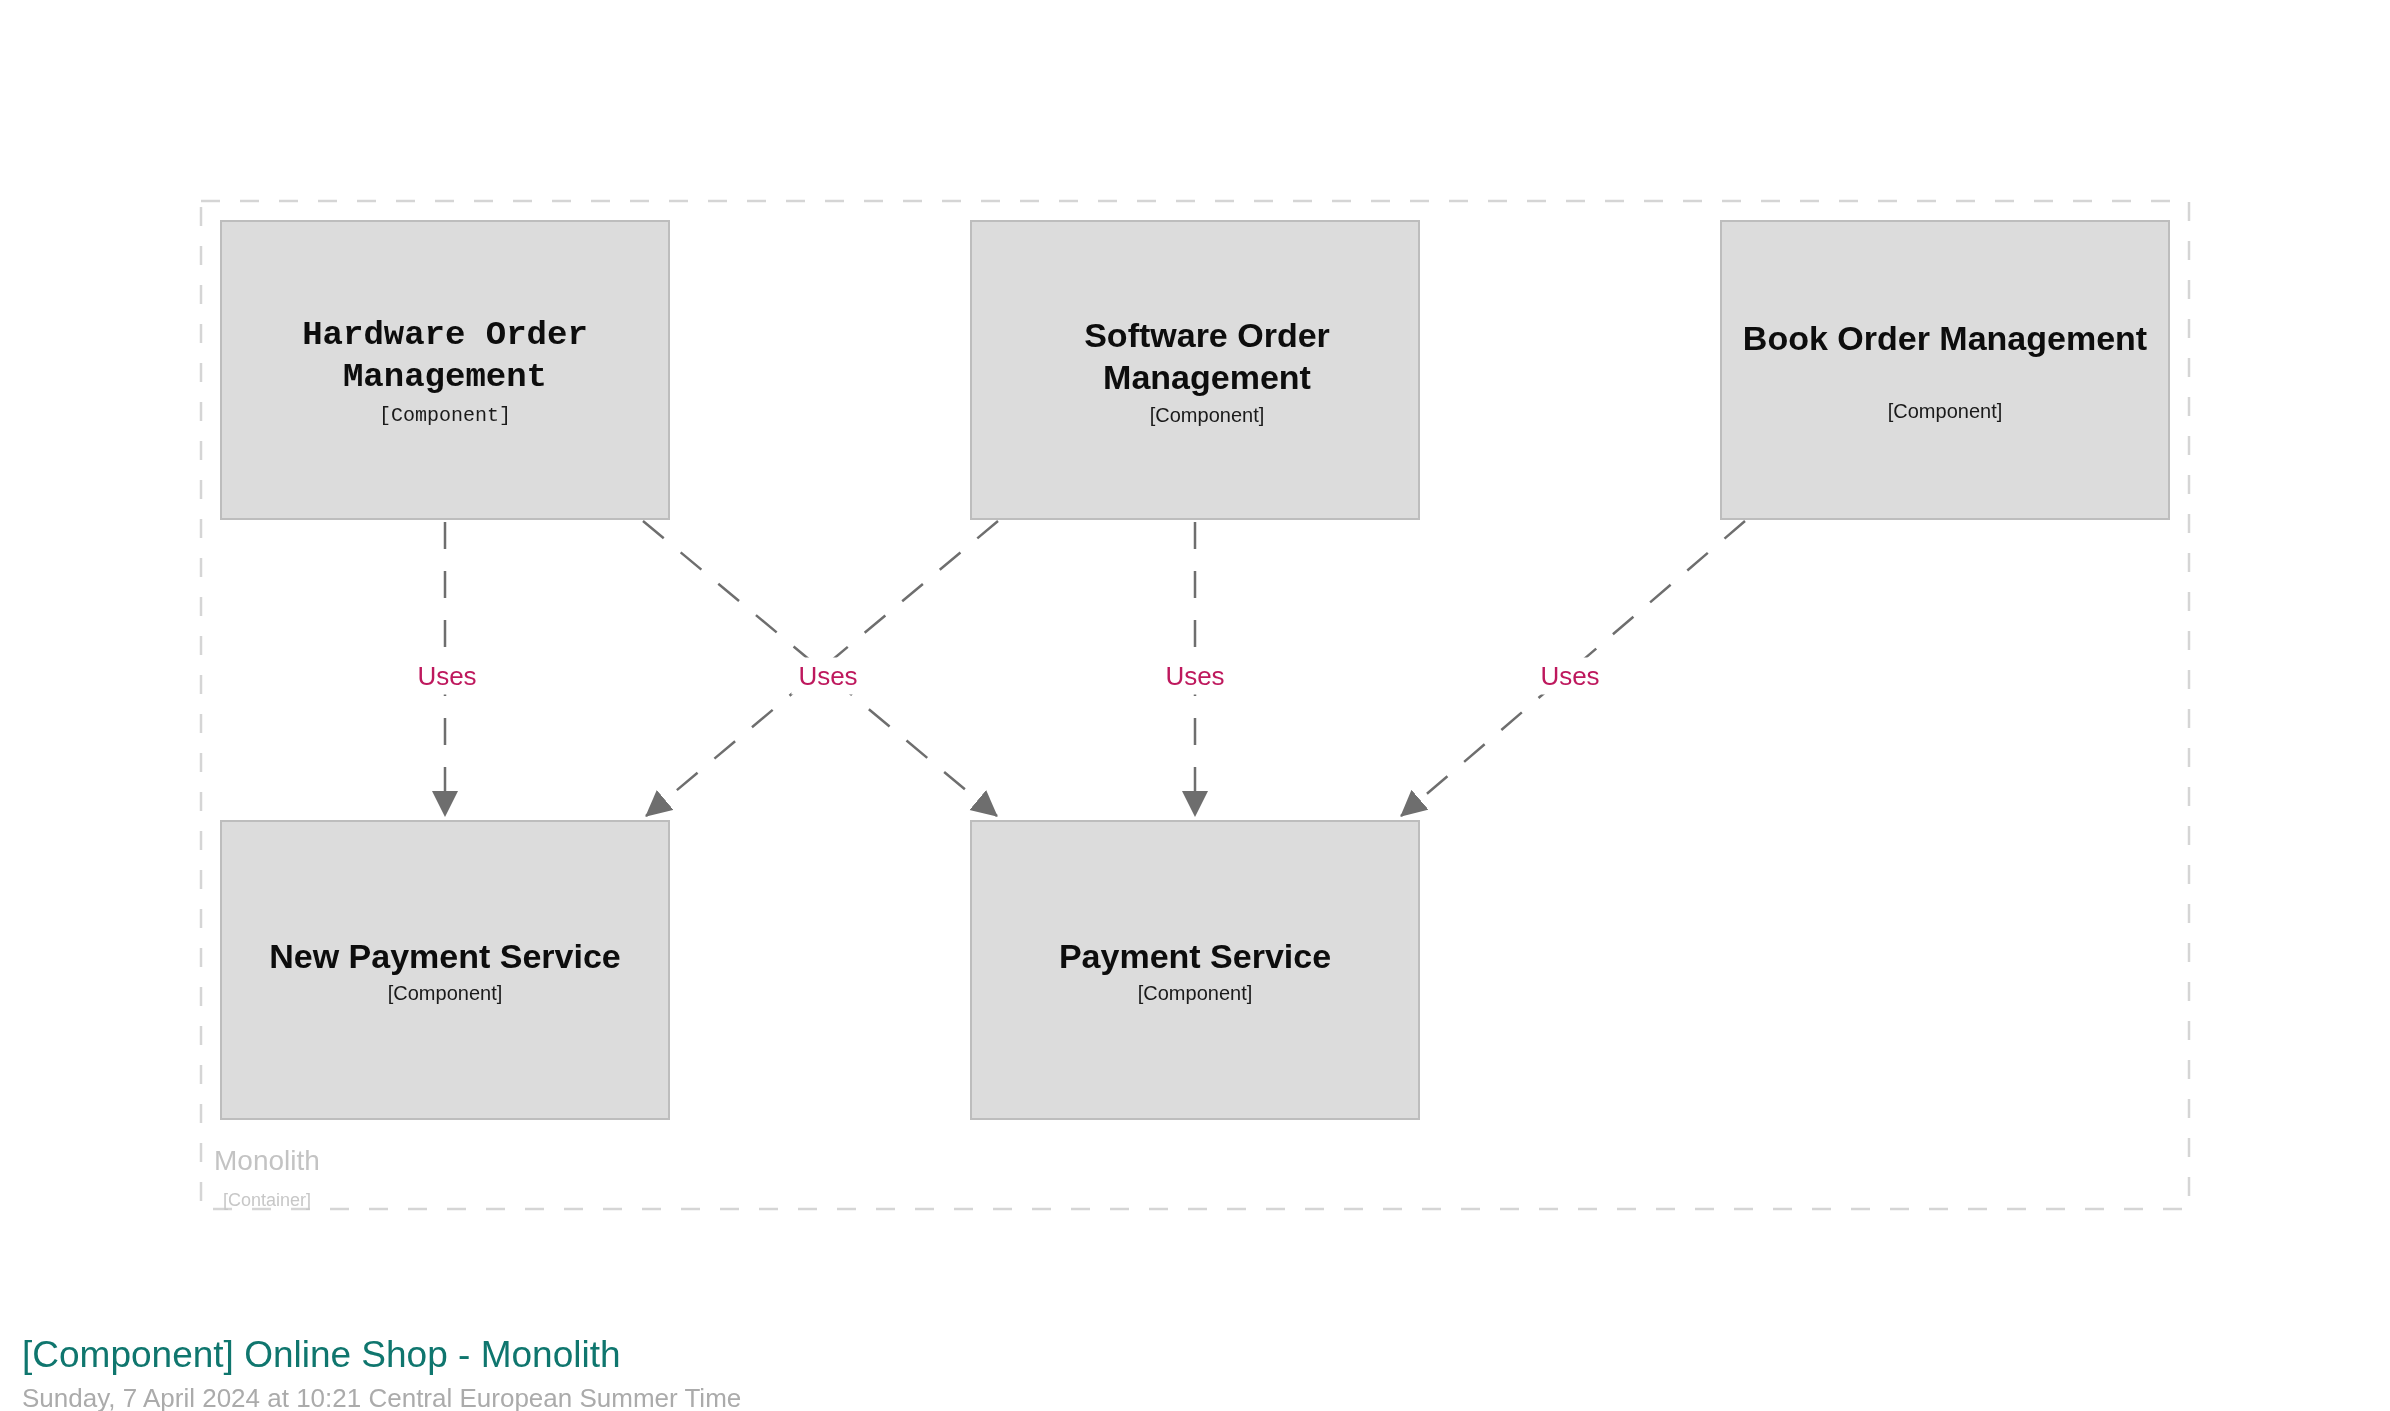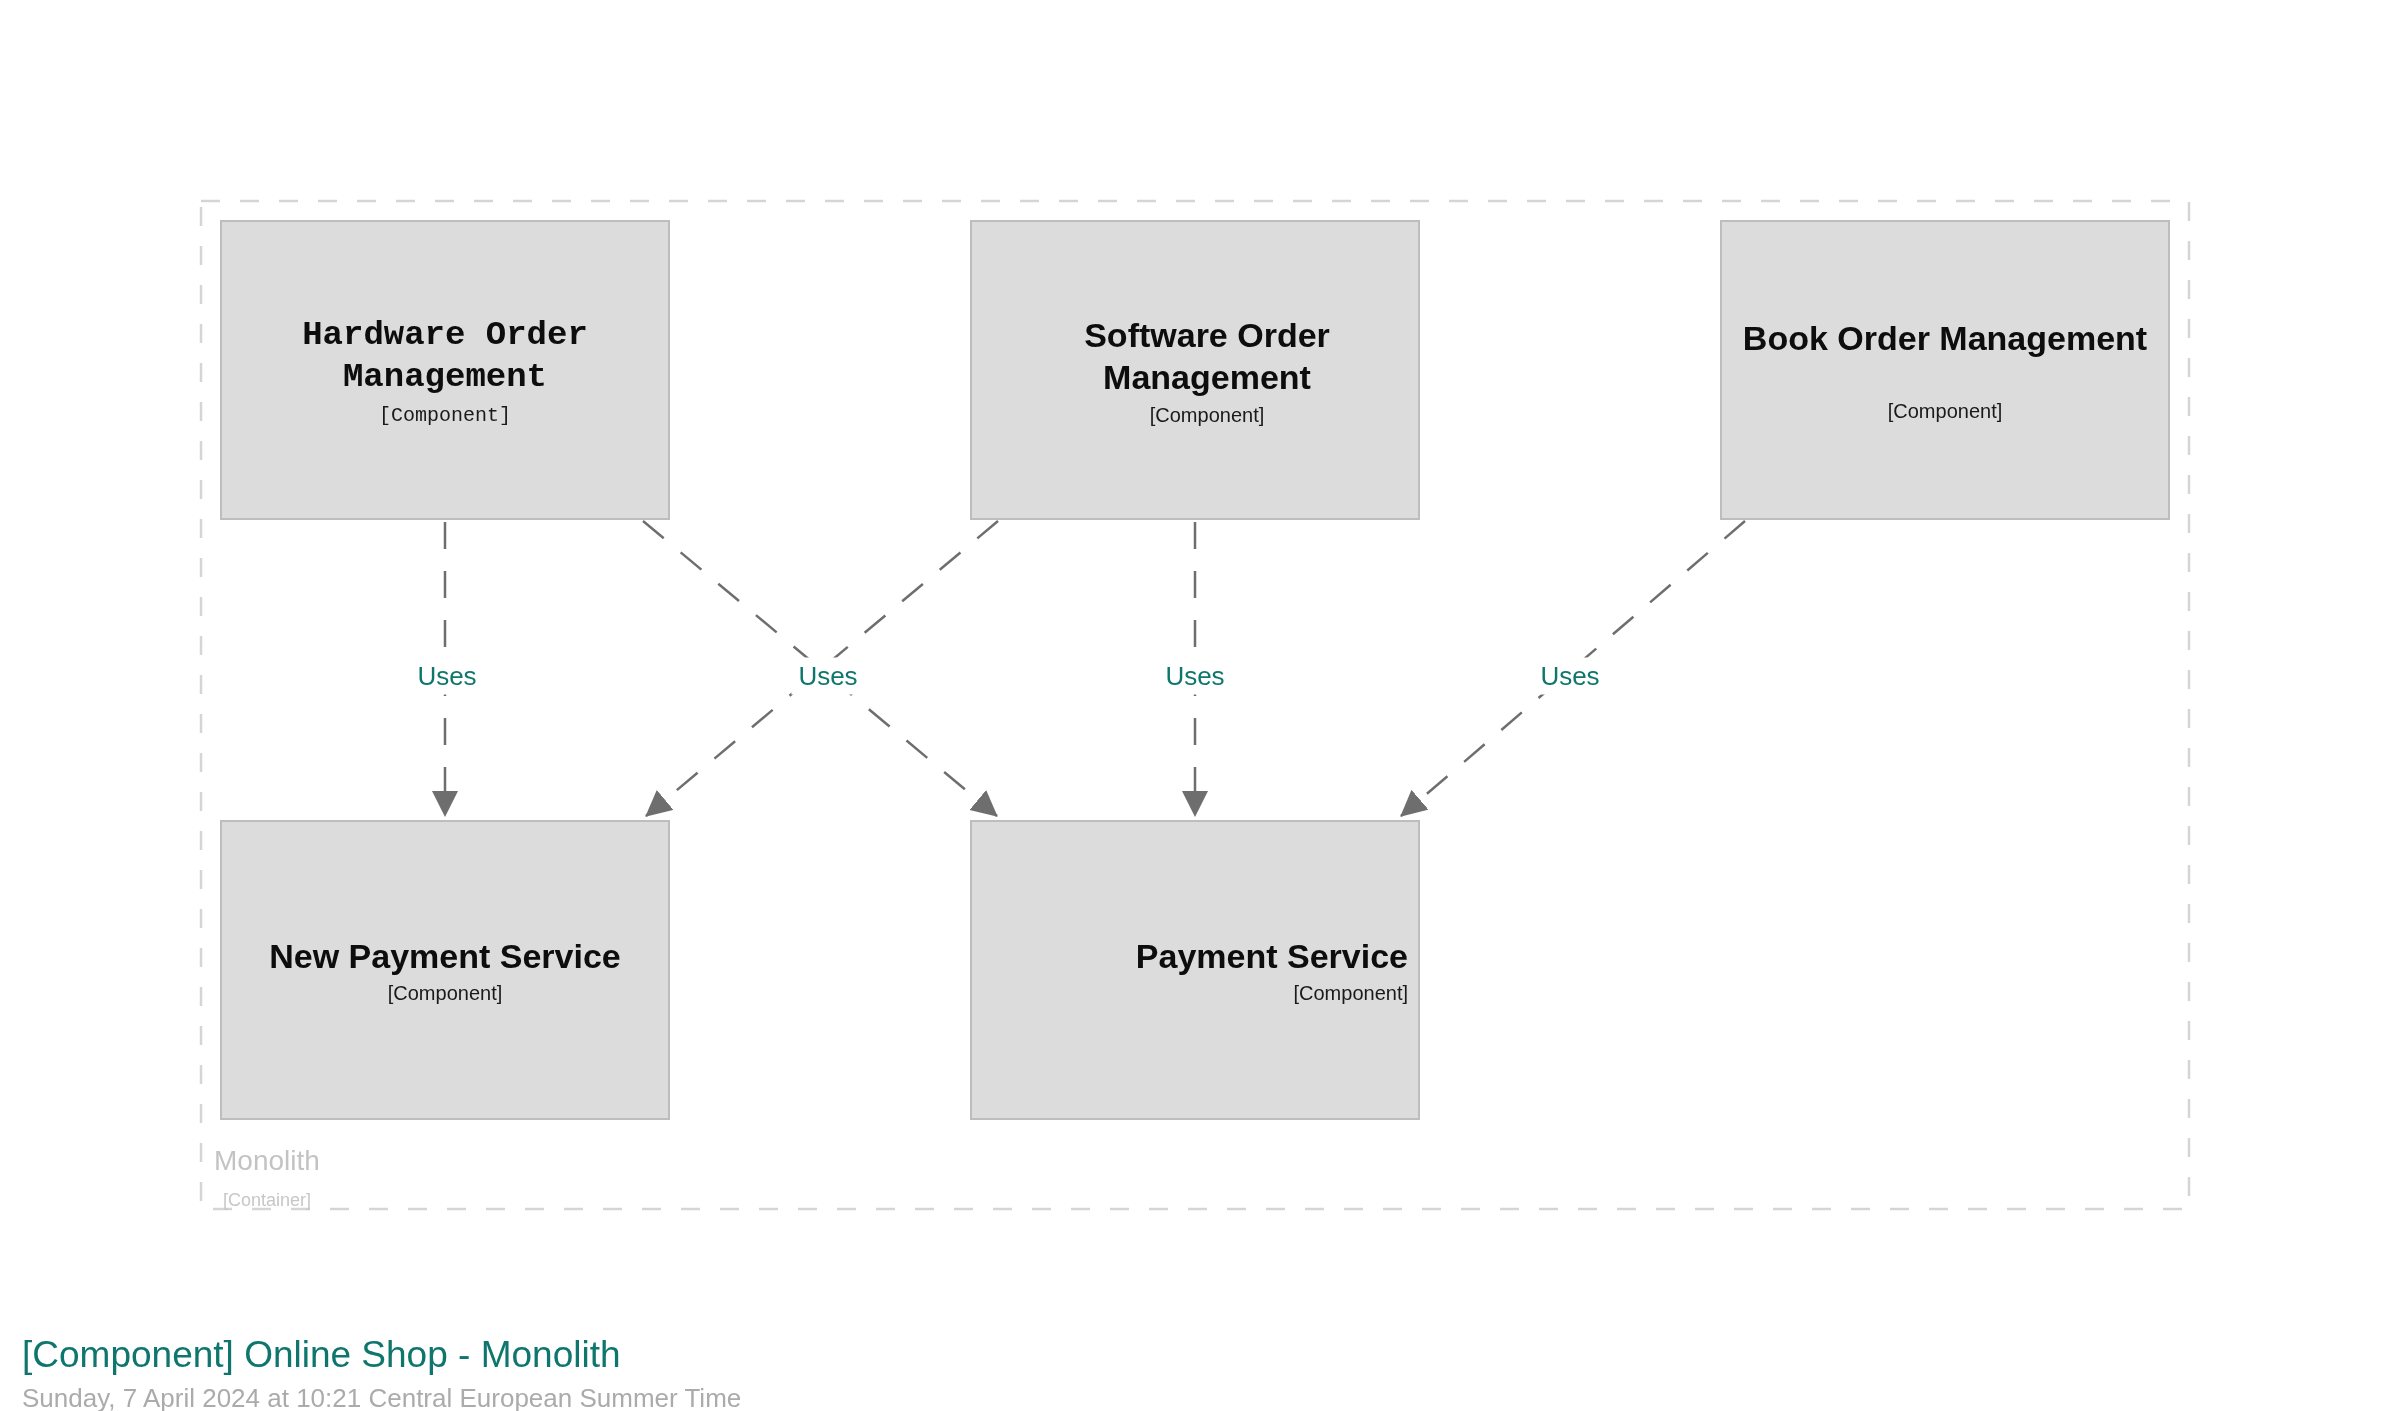--- a/index.html
+++ b/index.html
@@ -45,21 +45,21 @@
   .node-meta {
     font-size: 20px;
     color: #1a1a1a;
     margin-top: 5px;
   }
   
   .rel-label {
     position: absolute;
     transform: translate(-50%, -50%);
     background: #ffffff;
-    color: #0f766e;
+    color: #be185d;
     font-size: 26px;
     padding: 3px 7px;
     white-space: nowrap;
   }
   
   .boundary-label {
     position: absolute;
     left: 214px;
     top: 1146px;
     text-align: center;
@@ -129,21 +129,21 @@
   <div class="node" style="left:1720px; top:220px;gap:36px;">
     <div class="node-name">Book Order Management</div>
     <div class="node-meta">[Component]</div>
   </div>
 
   <div class="node" style="left:220px; top:820px;">
     <div class="node-name">New Payment Service</div>
     <div class="node-meta">[Component]</div>
   </div>
 
-  <div class="node" style="left:970px; top:820px;align-items:flex-end;">
+  <div class="node" style="left:970px; top:820px;">
     <div class="node-name">Payment Service</div>
     <div class="node-meta">[Component]</div>
   </div>
 
   <span class="rel-label" style="left:447px; top:676px;">Uses</span>
   <span class="rel-label" style="left:828px; top:676px;">Uses</span>
   <span class="rel-label" style="left:1195px; top:676px;">Uses</span>
   <span class="rel-label" style="left:1570px; top:676px;">Uses</span>
 
   <div class="boundary-label">

